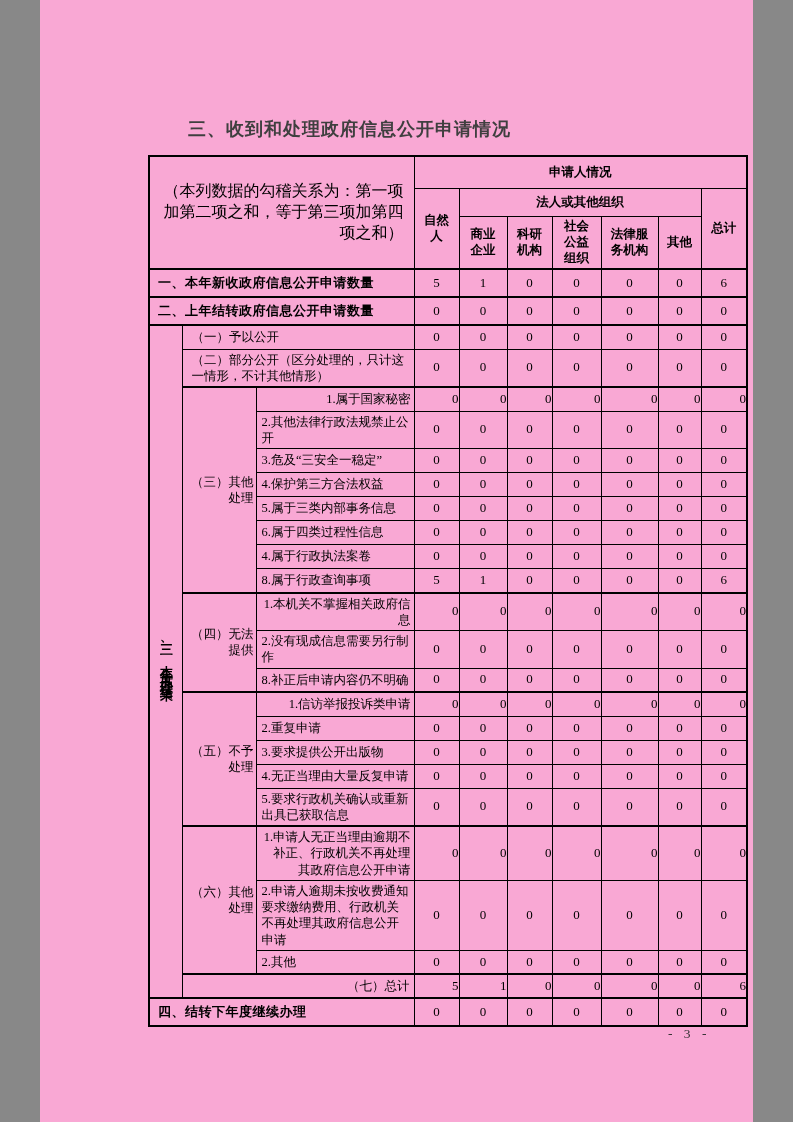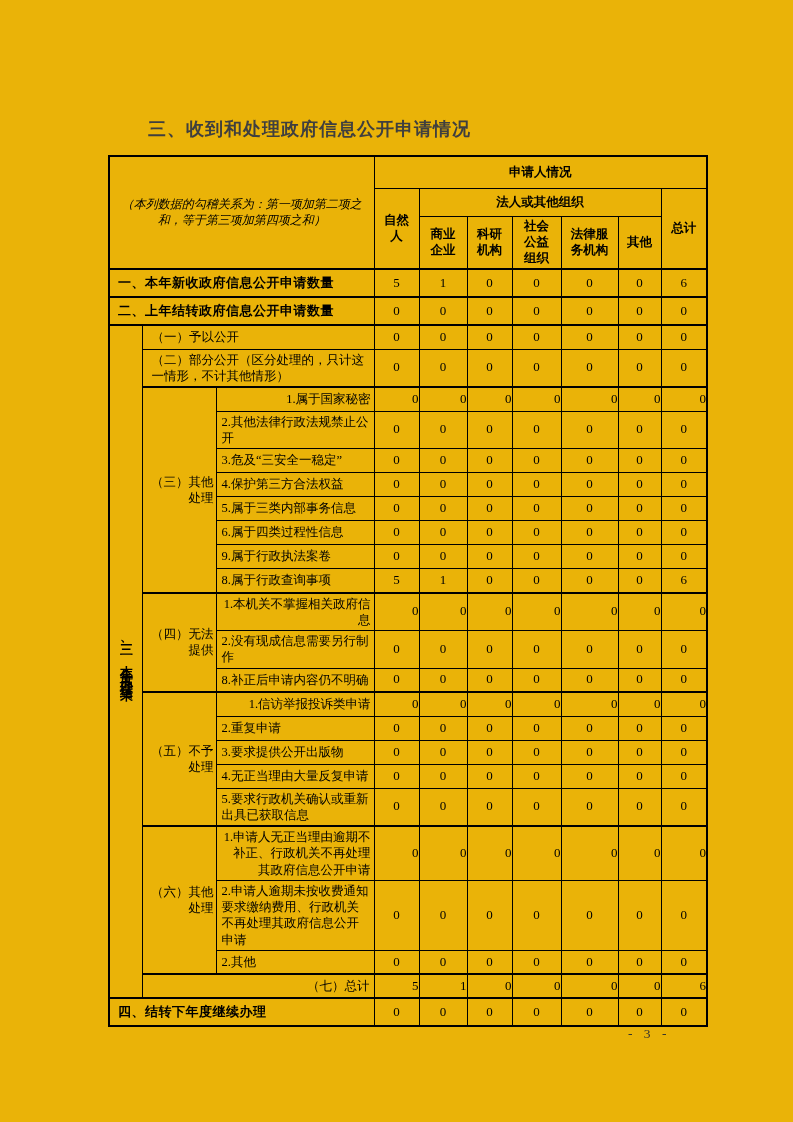--- a/index.html
+++ b/index.html
@@ -1,22 +1,22 @@
 <!DOCTYPE html>
 <html><head>
 <meta charset="utf-8">
 <style>
   * { margin: 0; padding: 0; box-sizing: border-box; }
   html, body { background: #888; }
   .page {
     position: relative;
-    width: 793px;
+    width: 713px;
     height: 1122px;
     margin: 0 auto;
-    background: #eab308;
+    background: #f9a8d4;
     font-family: "Liberation Serif", "DejaVu Serif", serif;
     color: #000;
     overflow: hidden;
   }
   .title {
     position: absolute;
     left: 148px;
     top: 117px;
     font-family: "Liberation Sans", "DejaVu Sans", sans-serif;
     font-size: 18px;
@@ -45,25 +45,24 @@
   tr.h-r3 { height: 53px; }
   td.hdr {
     text-align: center;
     font-weight: bold;
     font-size: 12.5px;
     white-space: pre-line;
     padding: 1px 2px;
     margin-top: 36px;
   }
   td.note {
-    text-align: center;
-    font-size: 12px;
+    text-align: right;
+    font-size: 16px;
     padding: 2px 10px;
     line-height: 1.5;
-    font-style: italic;
   }
   
   tbody td { height: 24px; }
   tr.major-row td { border-top: 2px solid #000; border-bottom: 2px solid #000; height: 28px; }
   tr.group-start td { border-top: 2px solid #000; text-align: right; }
   td.label {
     text-align: left;
     font-size: 12.5px;
     padding: 2px 4px 2px 6px;
   }
@@ -237,21 +236,21 @@
           <td class="label item-label">6.属于四类过程性信息</td>
           <td class="val">0</td>
           <td class="val">0</td>
           <td class="val">0</td>
           <td class="val">0</td>
           <td class="val">0</td>
           <td class="val">0</td>
           <td class="val">0</td>
         </tr>
         <tr>
-          <td class="label item-label">9.属于行政执法案卷</td>
+          <td class="label item-label">4.属于行政执法案卷</td>
           <td class="val">0</td>
           <td class="val">0</td>
           <td class="val">0</td>
           <td class="val">0</td>
           <td class="val">0</td>
           <td class="val">0</td>
           <td class="val">0</td>
         </tr>
         <tr>
           <td class="label item-label">8.属于行政查询事项</td>

